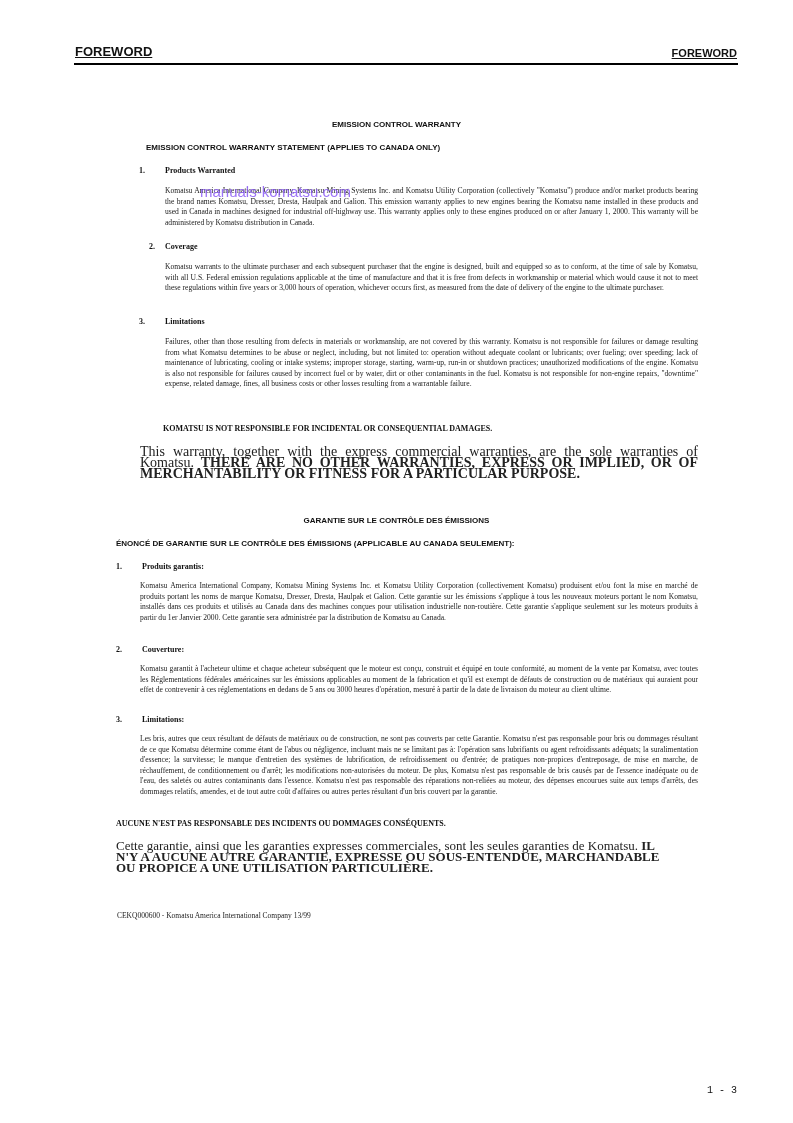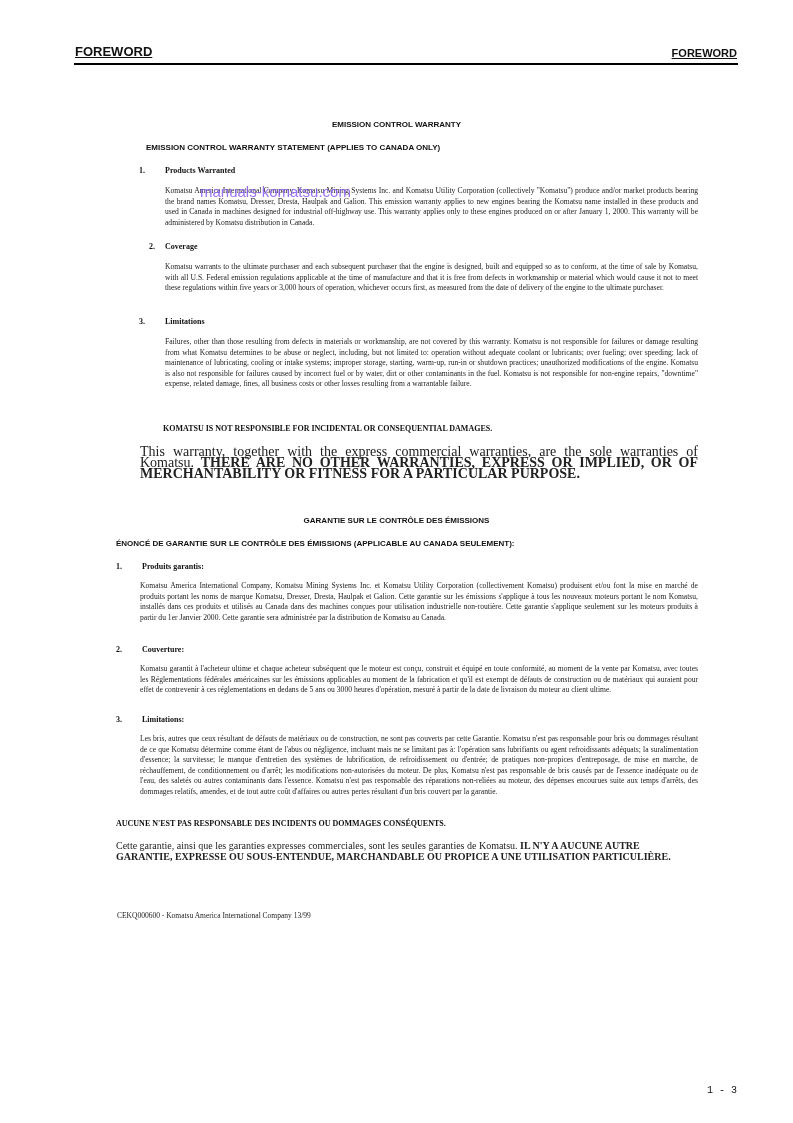--- a/index.html
+++ b/index.html
@@ -61,20 +61,20 @@
   <span class="sec-num">2.</span><span>Couverture:</span>
 </div>
 <div class="para" style="left:140px; top:664px; width:558px;">Komatsu garantit à l'acheteur ultime et chaque acheteur subséquent que le moteur est conçu, construit et équipé en toute conformité, au moment de la vente par Komatsu, avec toutes les Réglementations fédérales américaines sur les émissions applicables au moment de la fabrication et qu'il est exempt de défauts de construction ou de matériaux qui auraient pour effet de contrevenir à ces réglementations en dedans de 5 ans ou 3000 heures d'opération, mesuré à partir de la date de livraison du moteur au client ultime.</div>
 
 <div class="sec-head" style="left:116px; top:715px;">
   <span class="sec-num">3.</span><span>Limitations:</span>
 </div>
 <div class="para" style="left:140px; top:734px; width:558px;">Les bris, autres que ceux résultant de défauts de matériaux ou de construction, ne sont pas couverts par cette Garantie. Komatsu n'est pas responsable pour bris ou dommages résultant de ce que Komatsu détermine comme étant de l'abus ou négligence, incluant mais ne se limitant pas à: l'opération sans lubrifiants ou agent refroidissants adéquats; la suralimentation d'essence; la survitesse; le manque d'entretien des systèmes de lubrification, de refroidissement ou d'entrée; de pratiques non-propices d'entreposage, de mise en marche, de réchauffement, de conditionnement ou d'arrêt; les modifications non-autorisées du moteur. De plus, Komatsu n'est pas responsable de bris causés par de l'essence inadéquate ou de l'eau, des saletés ou autres contaminants dans l'essence. Komatsu n'est pas responsable des réparations non-reliées au moteur, des dépenses encourues suite aux temps d'arrêts, des dommages relatifs, amendes, et de tout autre coût d'affaires ou autres pertes résultant d'un bris couvert par la garantie.</div>
 
 <div class="caps" style="left:116px; top:819px;">AUCUNE N'EST PAS RESPONSABLE DES INCIDENTS OU DOMMAGES CONSÉQUENTS.</div>
-<div class="para" style="left:116px; top:840px; width:560px; font-size:10px; line-height:11px; text-align:left;">
+<div class="para" style="left:116px; top:840px; width:560px; font-size:13px; line-height:11px; text-align:left;">
   <span>Cette garantie, ainsi que les garanties expresses commerciales, sont les seules garanties de Komatsu. </span><span class="bold">IL N'Y A AUCUNE AUTRE GARANTIE, EXPRESSE OU SOUS-ENTENDUE, MARCHANDABLE OU PROPICE A UNE UTILISATION PARTICULIÈRE.</span>
 </div>
 
 <div class="watermark">manuals-komatsu.com</div>
 
 <div class="footer-code">CEKQ000600 - Komatsu America International Company 13/99</div>
 <div class="page-num">1 - 3</div>
 
 </body></html>

